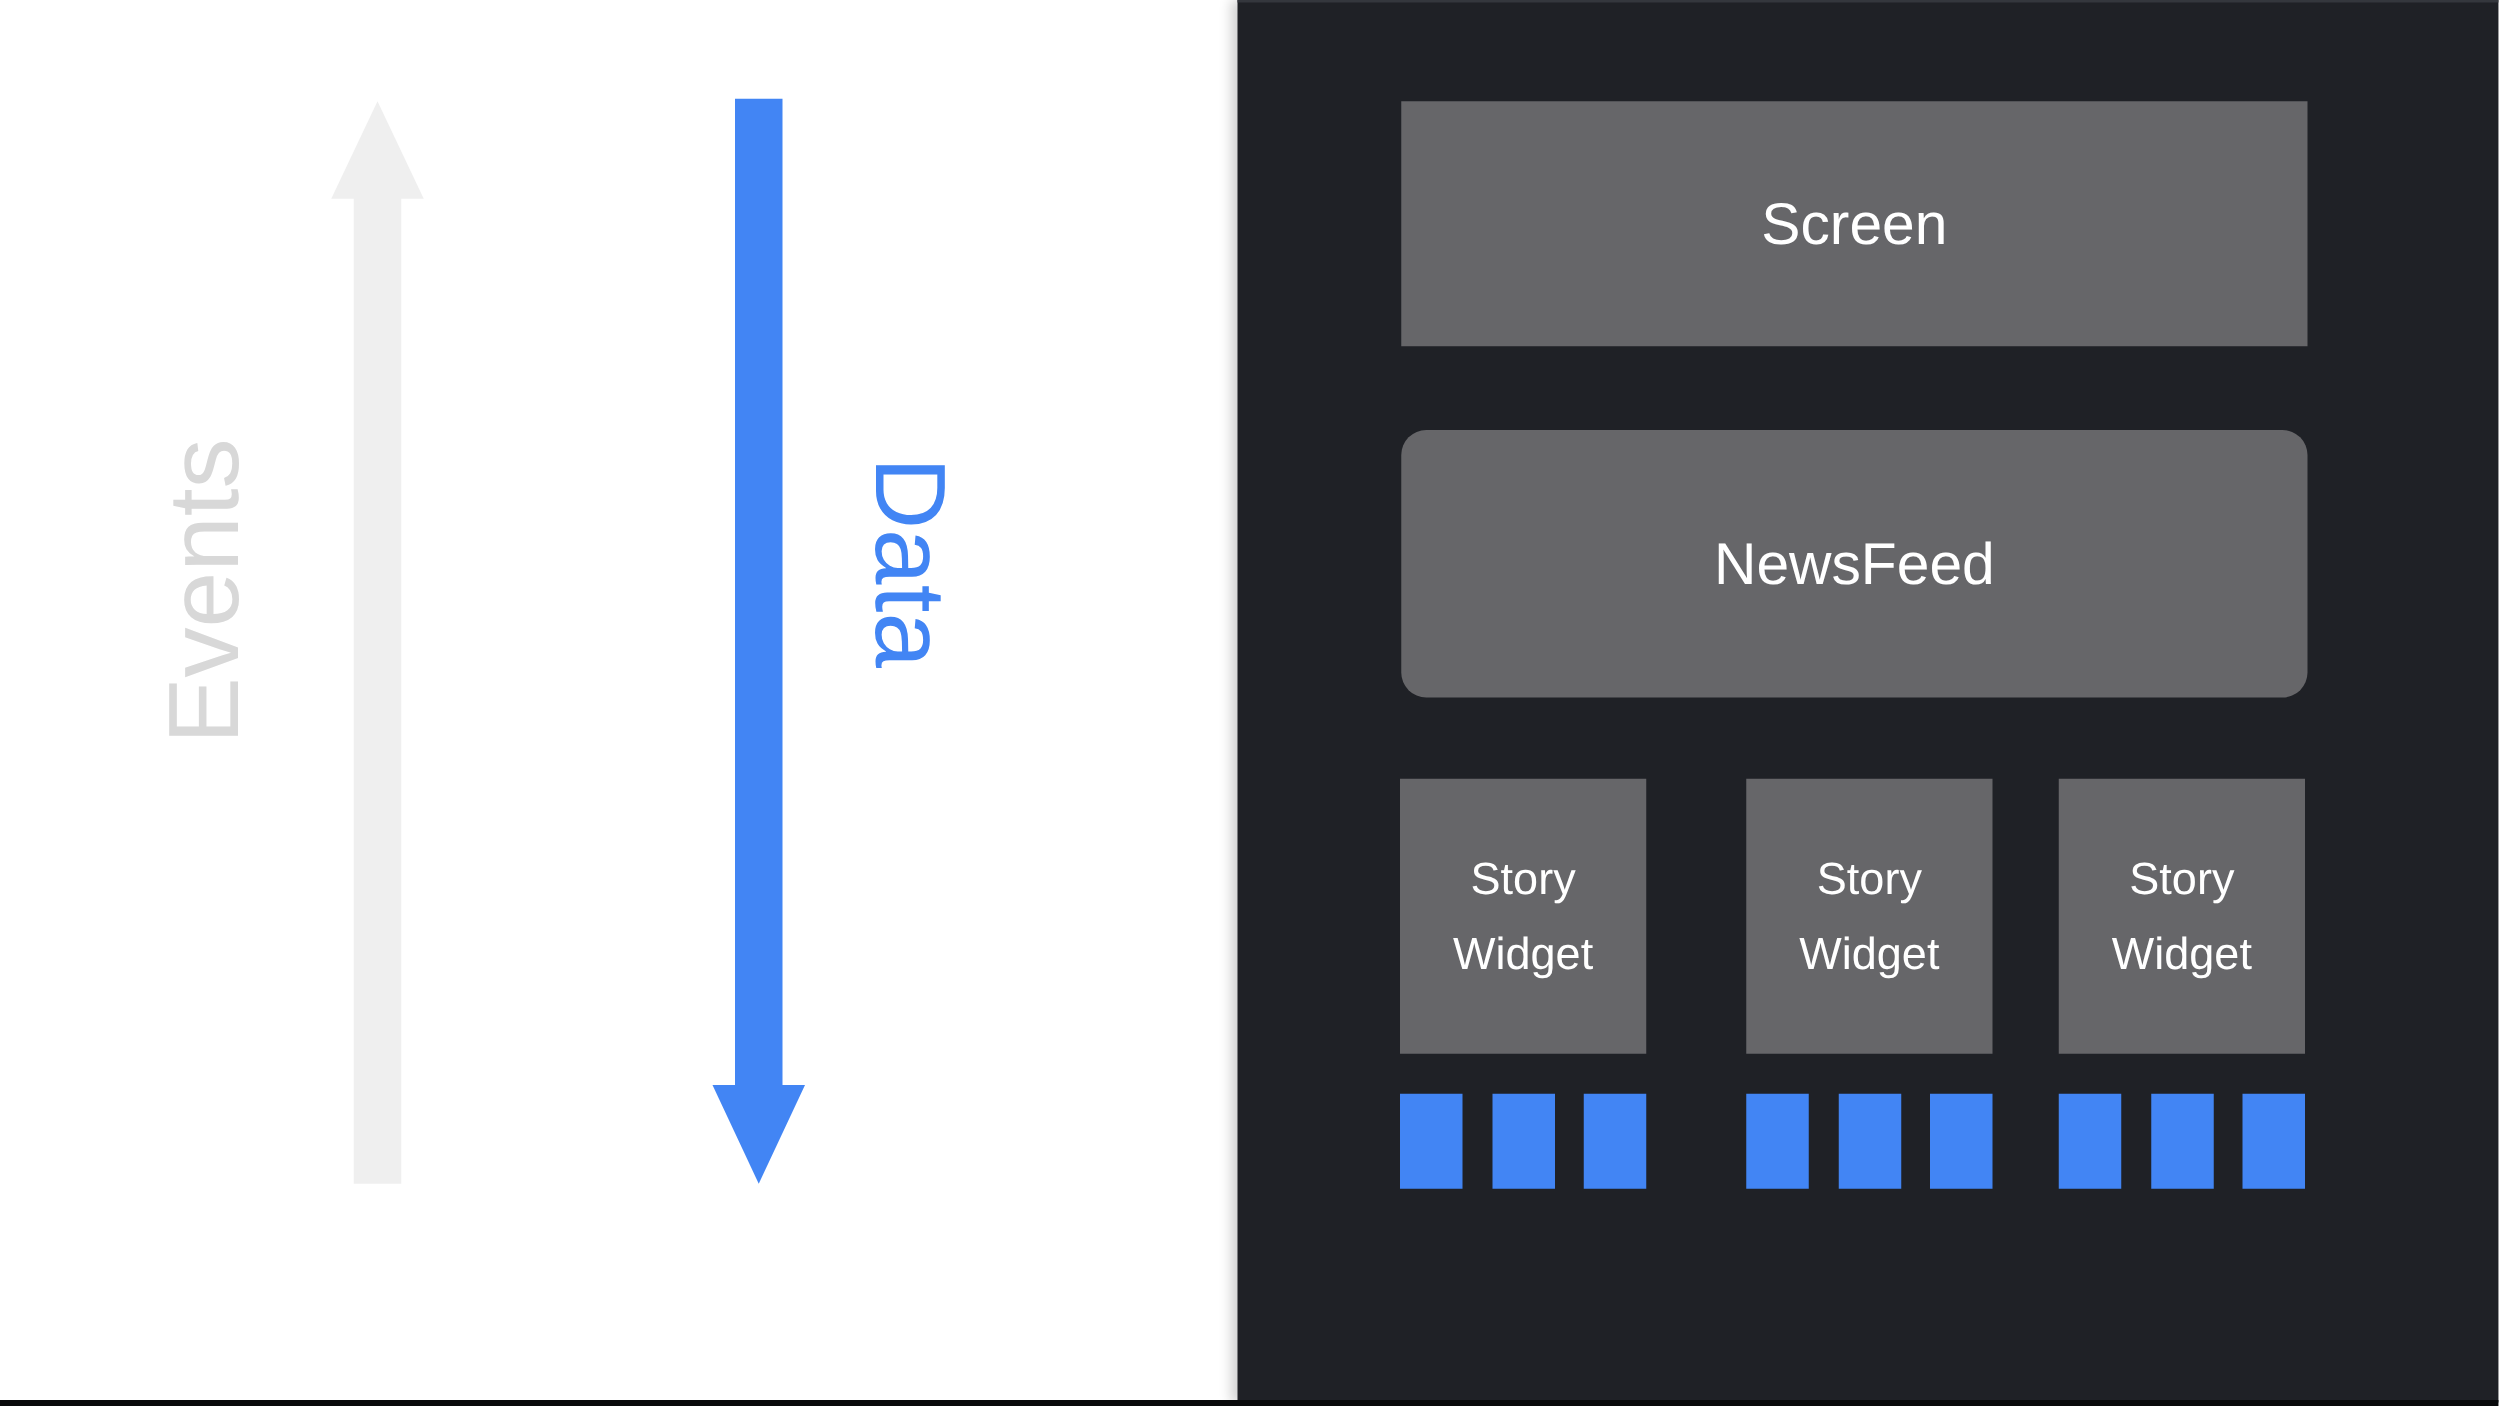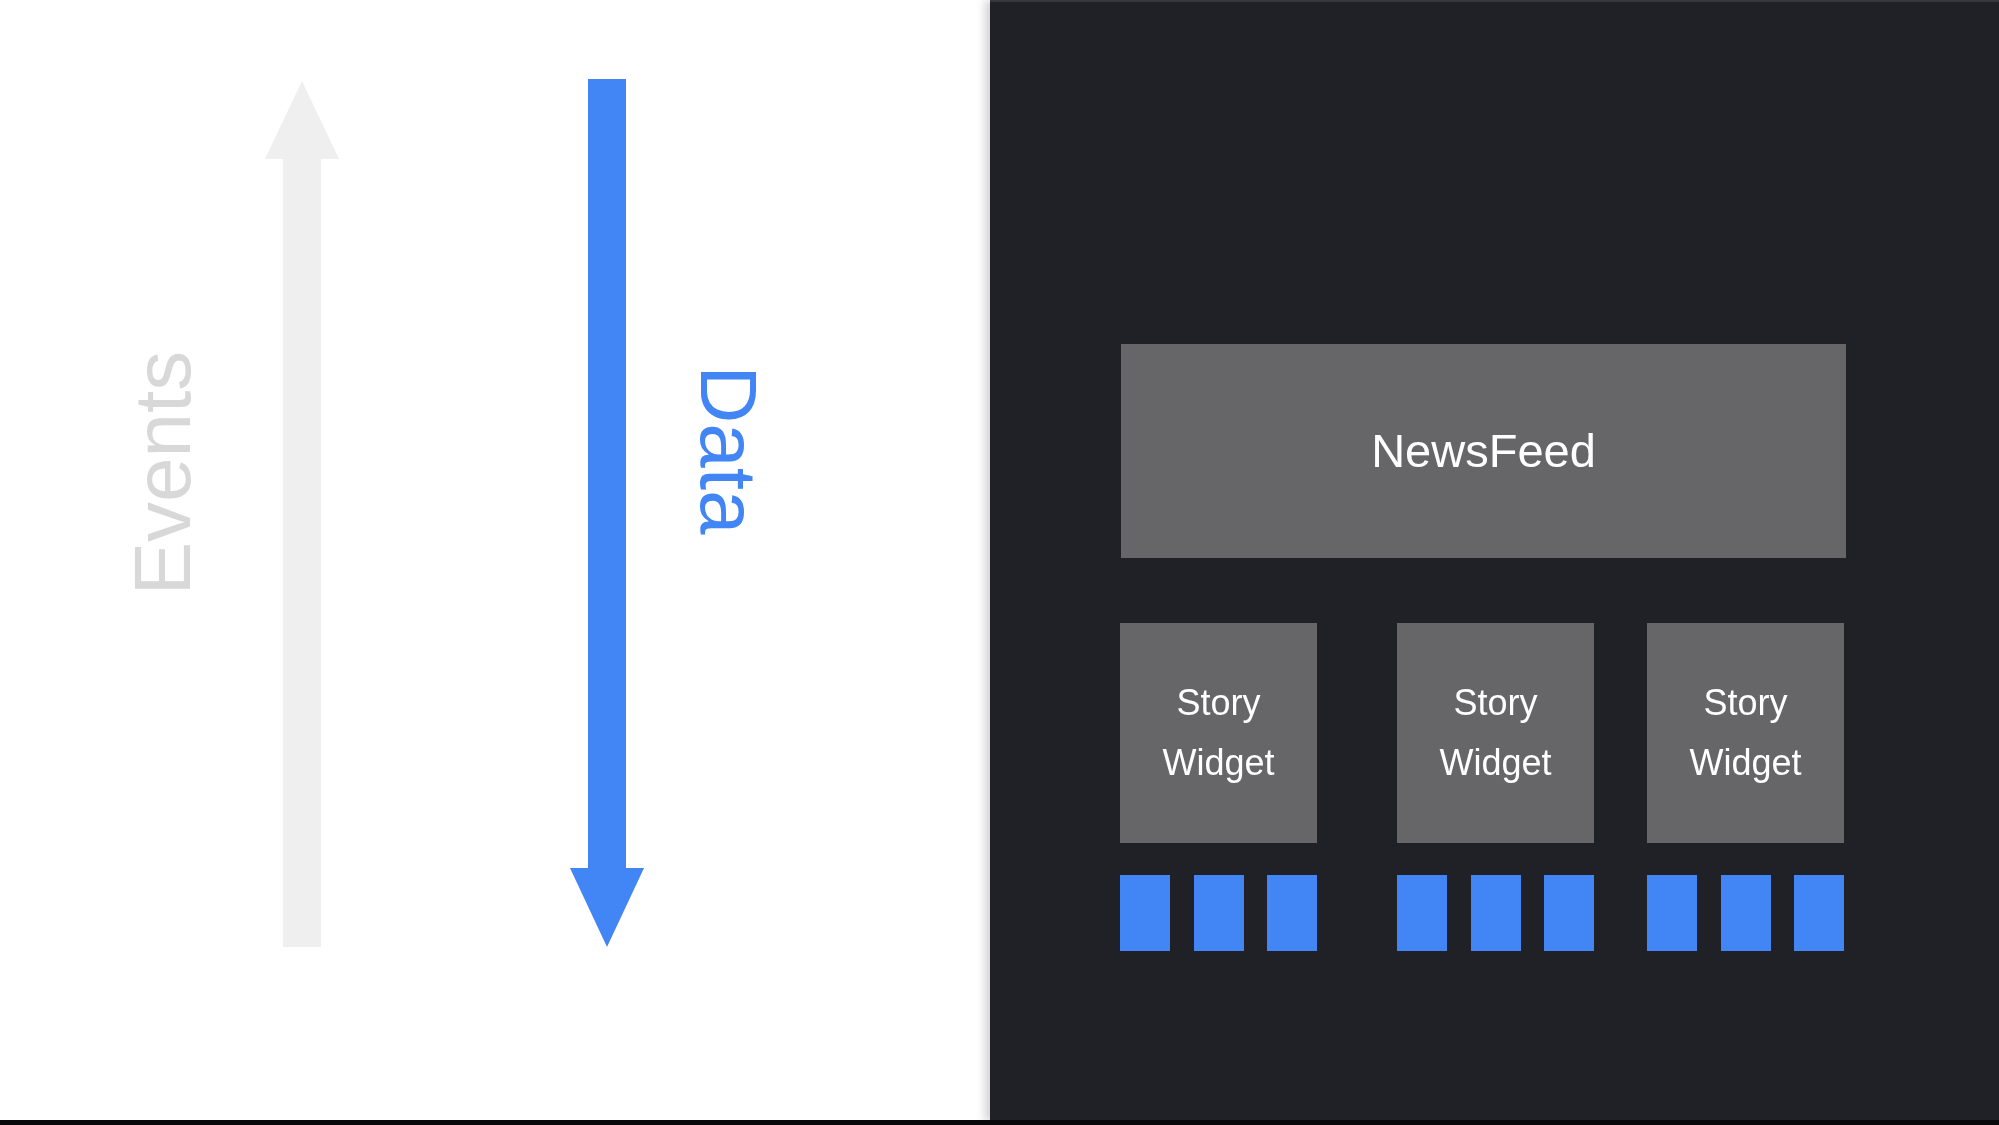--- a/index.html
+++ b/index.html
@@ -83,21 +83,21 @@
     display: flex;
     align-items: center;
     justify-content: center;
     text-align: center;
     font-size: 47px;
     line-height: 60px;
     font-weight: 400;
   }
   
   #screen-box   { left: 131px; top: 79px;  width: 725px; height: 196px; }
-  #newsfeed-box { left: 131px; top: 342px; width: 725px; height: 214px; }
+  #newsfeed-box { left: 131px; top: 342px; width: 725px; height: 214px; border-radius: 20px; }
 
   .story-col { position: absolute; top: 621px; width: 197px; }
   #story-col-0 { left: 130px; }
   #story-col-1 { left: 407px; }
   #story-col-2 { left: 657px; }
 
   .story-box {
     position: relative;
     width: 100%; height: 220px;
     background: #666669;
@@ -144,20 +144,23 @@
 
   <div class="arrow" id="data-arrow">
     <div class="shaft"></div>
     <div class="head"></div>
   </div>
 
   <div class="rot-label" id="data-label">Data</div>
 
   <div id="dark-panel">
 
+    <div class="gray-box" id="screen-box">
+      <span>Screen</span>
+    </div>
 
     <div class="gray-box" id="newsfeed-box">
       <span>NewsFeed</span>
     </div>
 
     <div class="story-col" id="story-col-0">
       <div class="story-box">
         <span class="story-label">Story Widget</span>
       </div>
       <div class="squares-row">

